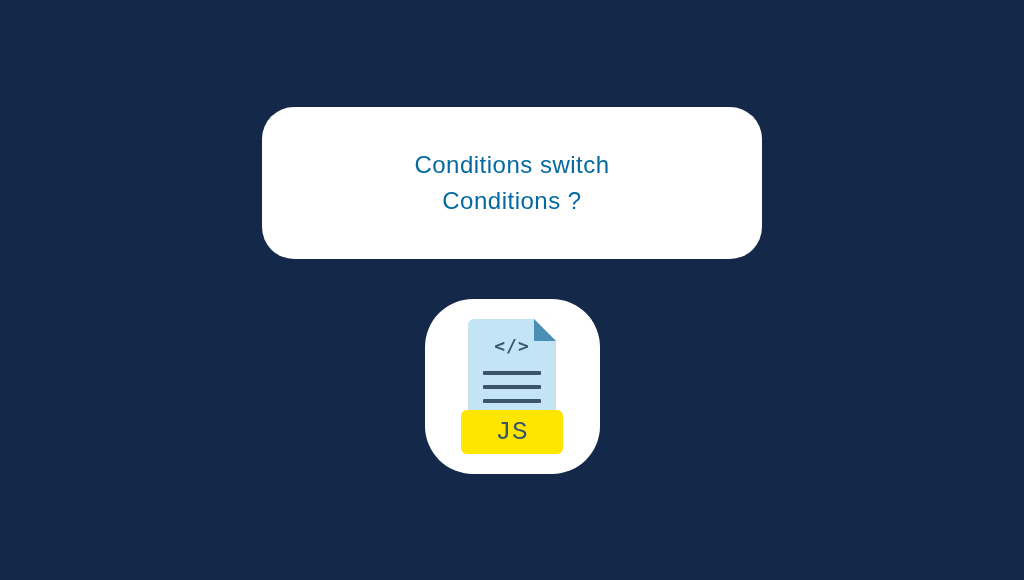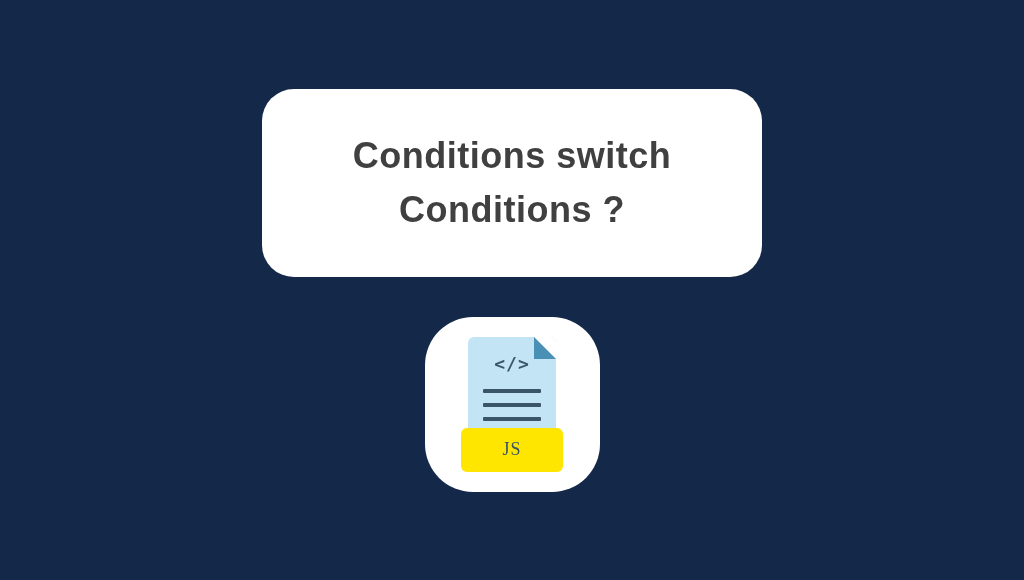--- a/index.html
+++ b/index.html
@@ -19,23 +19,23 @@
     }
     .title-card {
       background-color: #ffffff;
       border-radius: 32px;
       padding: 40px 60px;
       width: 500px;
       text-align: center;
       margin-bottom: 40px;
     }
     .title-text {
-      font-size: 36px;
-      font-weight: 700;
-      color: #404040;
+      font-size: 24px;
+      font-weight: 400;
+      color: #0369a1;
       line-height: 1.5;
       letter-spacing: 0.5px;
     }
     .icon-tile {
       background-color: #ffffff;
       width: 175px;
       height: 175px;
       border-radius: 48px;
       display: flex;
       align-items: center;
@@ -105,23 +105,23 @@
       border-radius: 6px;
       display: flex;
       align-items: center;
       justify-content: center;
       margin-top: -14px;
       z-index: 2;
       position: relative;
     }
     .js-text {
       color: #3a5568;
-      font-size: 18px;
+      font-size: 26px;
       font-weight: 500;
-      font-family: Liberation Serif, serif;
+      font-family: Liberation Mono, monospace;
       letter-spacing: 1px;
     }
   </style>
 </head>
 <body>
 
 <div class="title-card">
   <div class="title-text">
     <span>Conditions switch</span><br>
     <span>Conditions ?</span>

